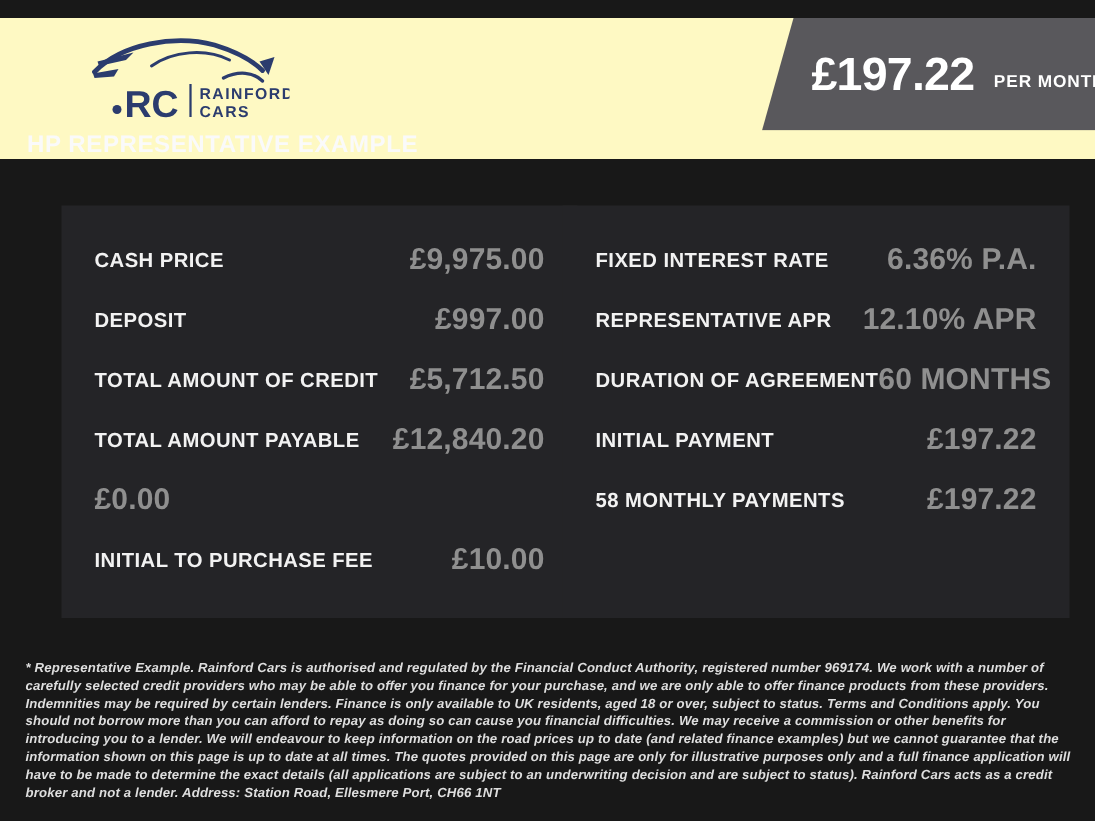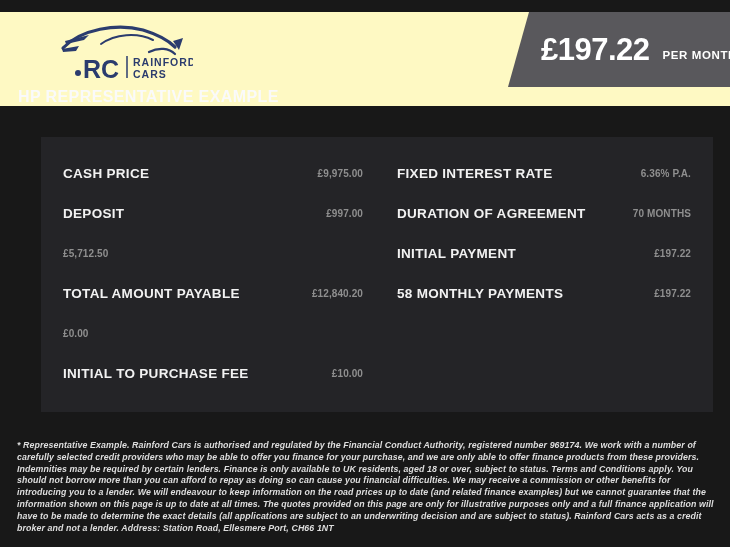--- a/index.html
+++ b/index.html
@@ -47,21 +47,21 @@
   .panel-left  { left:1px;  width:344px;margin-left:40px; }
   .panel-right { left:375px; width:338px; }
   .frow {
     height:40px; display:flex; justify-content:space-between; align-items:center;
   }
   .frow .flabel {
     color:#f2f2f2; font-size:13.5px; font-weight:700; letter-spacing:0.3px;
     white-space:nowrap;
   }
   .frow .fvalue {
-    color:#8f8f8f; font-size:10px; font-weight:700; letter-spacing:0.1px;
+    color:#8f8f8f; font-size:20px; font-weight:700; letter-spacing:0.1px;
     white-space:nowrap; text-align:right;
   }
 
   
   .footer {
     position:absolute; left:17px; top:440px; width:698px;
     color:#dedede; font-size:8.8px; font-weight:700;
     line-height:11.8px; letter-spacing:0.1px; text-align:left;font-style:italic;
   }
 </style>
@@ -106,20 +106,21 @@
   <div class="panel panel-left">
     <div class="frow">
       <span class="flabel">CASH PRICE</span>
       <span class="fvalue">£9,975.00</span>
     </div>
     <div class="frow">
       <span class="flabel">DEPOSIT</span>
       <span class="fvalue">£997.00</span>
     </div>
     <div class="frow">
+      <span class="flabel">TOTAL AMOUNT OF CREDIT</span>
       <span class="fvalue">£5,712.50</span>
     </div>
     <div class="frow">
       <span class="flabel">TOTAL AMOUNT PAYABLE</span>
       <span class="fvalue">£12,840.20</span>
     </div>
     <div class="frow">
       <span class="fvalue">£0.00</span>
     </div>
     <div class="frow">
@@ -127,22 +128,26 @@
       <span class="fvalue">£10.00</span>
     </div>
   </div>
 
   <div class="panel panel-right">
     <div class="frow">
       <span class="flabel">FIXED INTEREST RATE</span>
       <span class="fvalue">6.36% P.A.</span>
     </div>
     <div class="frow">
+      <span class="flabel">REPRESENTATIVE APR</span>
+      <span class="fvalue">12.10% APR</span>
+    </div>
+    <div class="frow">
       <span class="flabel">DURATION OF AGREEMENT</span>
-      <span class="fvalue">70 MONTHS</span>
+      <span class="fvalue">60 MONTHS</span>
     </div>
     <div class="frow">
       <span class="flabel">INITIAL PAYMENT</span>
       <span class="fvalue">£197.22</span>
     </div>
     <div class="frow">
       <span class="flabel">58 MONTHLY PAYMENTS</span>
       <span class="fvalue">£197.22</span>
     </div>
   </div>

